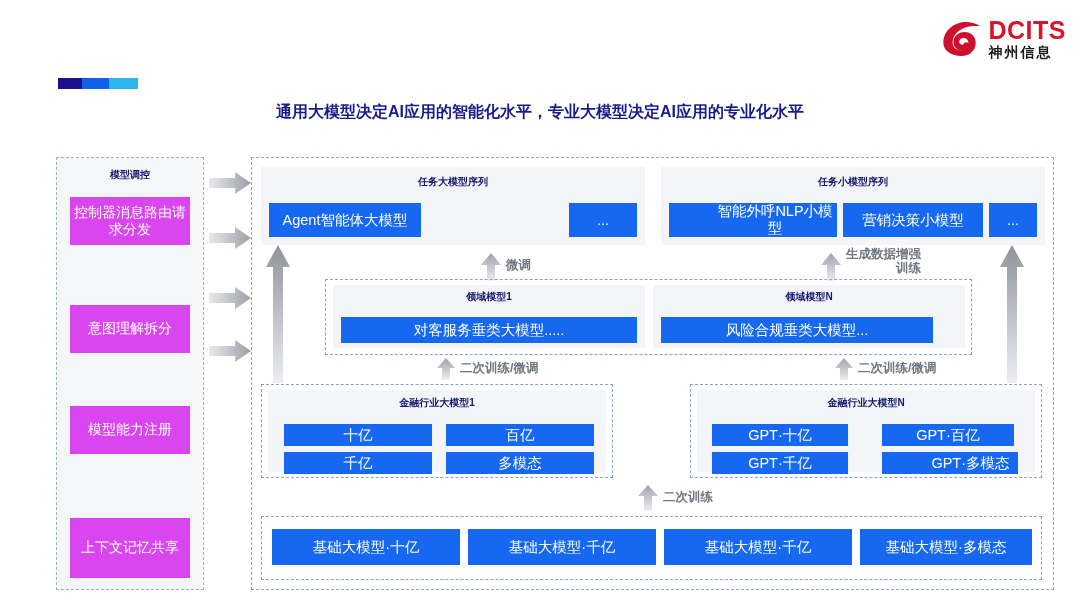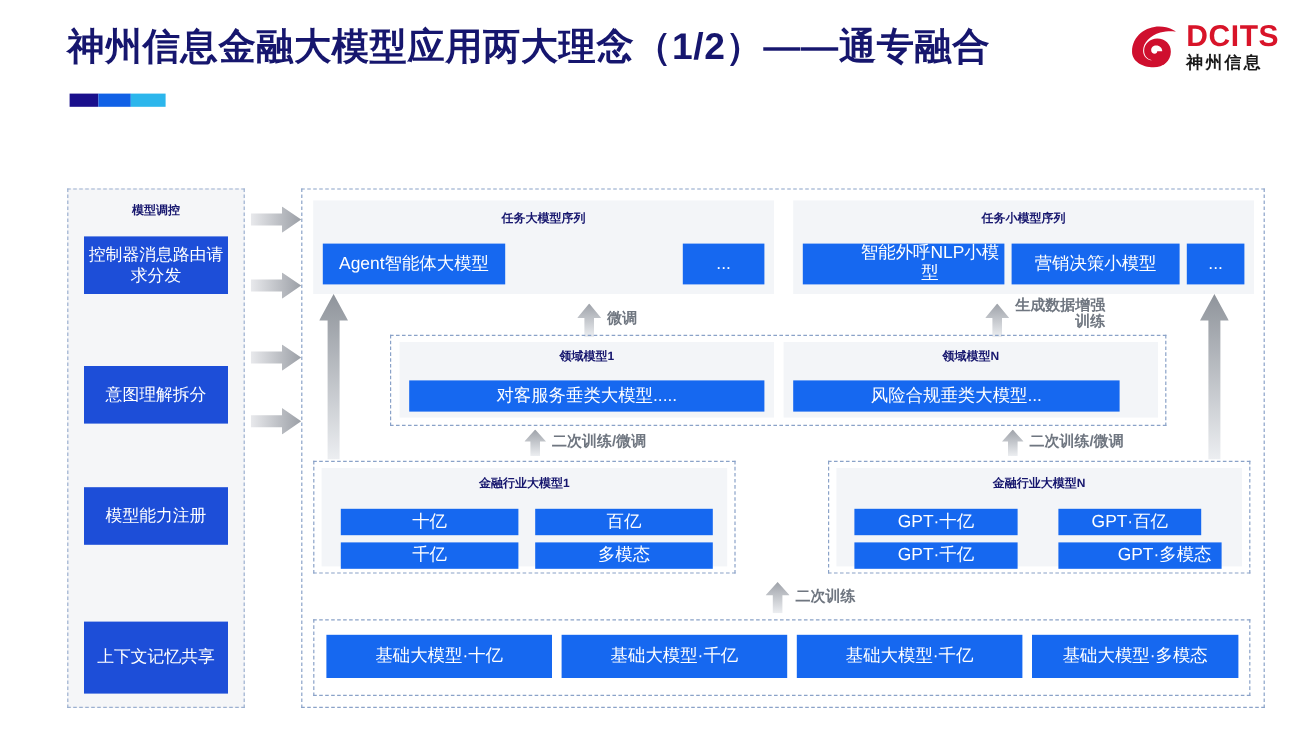--- a/index.html
+++ b/index.html
@@ -41,52 +41,52 @@
     display:flex;align-items:center;justify-content:center;
     font-size:14.5px;text-align:center;line-height:1.15;
   }
   .grp-title{
     position:absolute;text-align:center;font-size:10px;font-weight:bold;color:#16166e;
   }
 
   
   #left-panel{left:56px;top:157px;width:148px;height:433px;background:#f5f6f8;border:1px dashed #9bb0d0;box-sizing:border-box;}
   #left-title{left:56px;top:168px;width:148px;}
-  .left-box{left:70px;width:120px;background:#1d4ed8;color:#fff;font-size:14px;
+  .left-box{left:70px;width:120px;background:#d946ef;color:#fff;font-size:14px;
     display:flex;align-items:center;justify-content:center;text-align:center;line-height:1.25;position:absolute;}
 
   
   .arr-r{position:absolute;width:42px;height:22px;}
   .arr-u{position:absolute;}
   .lab{position:absolute;font-size:12.5px;color:#6f7680;font-weight:bold;white-space:nowrap;line-height:1.15;}
 </style>
 </head>
 <body>
 
 <div class="slide">
 
-  <div class="title">神州信息金融大模型应用两大理念（1/2）——通专融合</div>
 
   <div class="accent-bar">
     <i></i>
     <i></i>
     <i></i>
   </div>
 
   <div class="logo">
     <svg class="logo-mark" viewBox="0 0 100 100">
       <path d="M8 62 C8 30 36 12 62 12 C82 12 95 22 95 22 C95 22 78 20 64 24 C44 30 30 44 30 60 C30 72 39 79 49 79 C60 79 68 71 68 62 C68 55 63 50 56 50 C50 50 46 54 46 59 C46 63 49 66 53 66 C56 66 58 64 58 61 L70 61 C70 72 62 79 52 79 C40 79 32 71 32 60 C32 46 44 36 58 36 C74 36 85 47 85 62 C85 80 70 93 51 93 C27 93 8 80 8 62 Z" fill="#cf0f2e"></path>
       <path d="M20 78 C34 88 54 90 70 84" stroke="#cf0f2e" stroke-width="7" fill="none" stroke-linecap="round"></path>
     </svg>
     <div class="logo-text">
       <div class="logo-en">DCITS</div>
       <div class="logo-cn">神州信息</div>
     </div>
   </div>
 
+  <div class="subtitle">通用大模型决定AI应用的智能化水平，专业大模型决定AI应用的专业化水平</div>
 
   <div id="left-panel" class="panel"></div>
   <div id="left-title" class="grp-title">模型调控</div>
 
   <div class="left-box" style="top:197px;height:48px;">控制器消息路由请求分发</div>
   <div class="left-box" style="top:305px;height:48px;text-align:right;">意图理解拆分</div>
   <div class="left-box" style="top:406px;height:48px;">模型能力注册</div>
   <div class="left-box" style="top:518px;height:60px;">上下文记忆共享</div>
 
   <svg class="arr-r" style="left:209px;top:172px;" viewBox="0 0 42 22">
@@ -178,21 +178,21 @@
   <div class="grp-title" style="left:268px;top:396px;width:338px;">金融行业大模型1</div>
   <div class="bbox" style="left:284px;top:424px;width:148px;height:22px;">十亿</div>
   <div class="bbox" style="left:446px;top:424px;width:148px;height:22px;">百亿</div>
   <div class="bbox" style="left:284px;top:452px;width:148px;height:22px;">千亿</div>
   <div class="bbox" style="left:446px;top:452px;width:148px;height:22px;">多模态</div>
 
   <div class="dashed" style="left:690px;top:384px;width:352px;height:94px;"></div>
   <div class="panel" style="left:697px;top:390px;width:338px;height:82px;"></div>
   <div class="grp-title" style="left:697px;top:396px;width:338px;">金融行业大模型N</div>
   <div class="bbox" style="left:712px;top:424px;width:136px;height:22px;">GPT·十亿</div>
-  <div class="bbox" style="left:882px;top:424px;width:119px;height:22px;">GPT·百亿</div>
+  <div class="bbox" style="left:882px;top:424px;width:132px;height:22px;">GPT·百亿</div>
   <div class="bbox" style="left:712px;top:452px;width:136px;height:22px;">GPT·千亿</div>
   <div class="bbox" style="left:882px;top:452px;width:136px;height:22px;padding-left:41px;">GPT·多模态</div>
 
   <svg class="arr-u" style="left:638px;top:485px;width:20px;height:26px;" viewBox="0 0 20 26" preserveAspectRatio="none">
     <path d="M10 0 L20 11 L14 11 L14 26 L6 26 L6 11 L0 11 Z" fill="url(#gu2)"></path>
   </svg>
   <div class="lab" style="left:663px;top:490px;">二次训练</div>
 
   <div class="dashed" style="left:261px;top:516px;width:781px;height:64px;"></div>
   <div class="bbox" style="left:272px;top:529px;width:188px;height:36px;">基础大模型·十亿</div>

